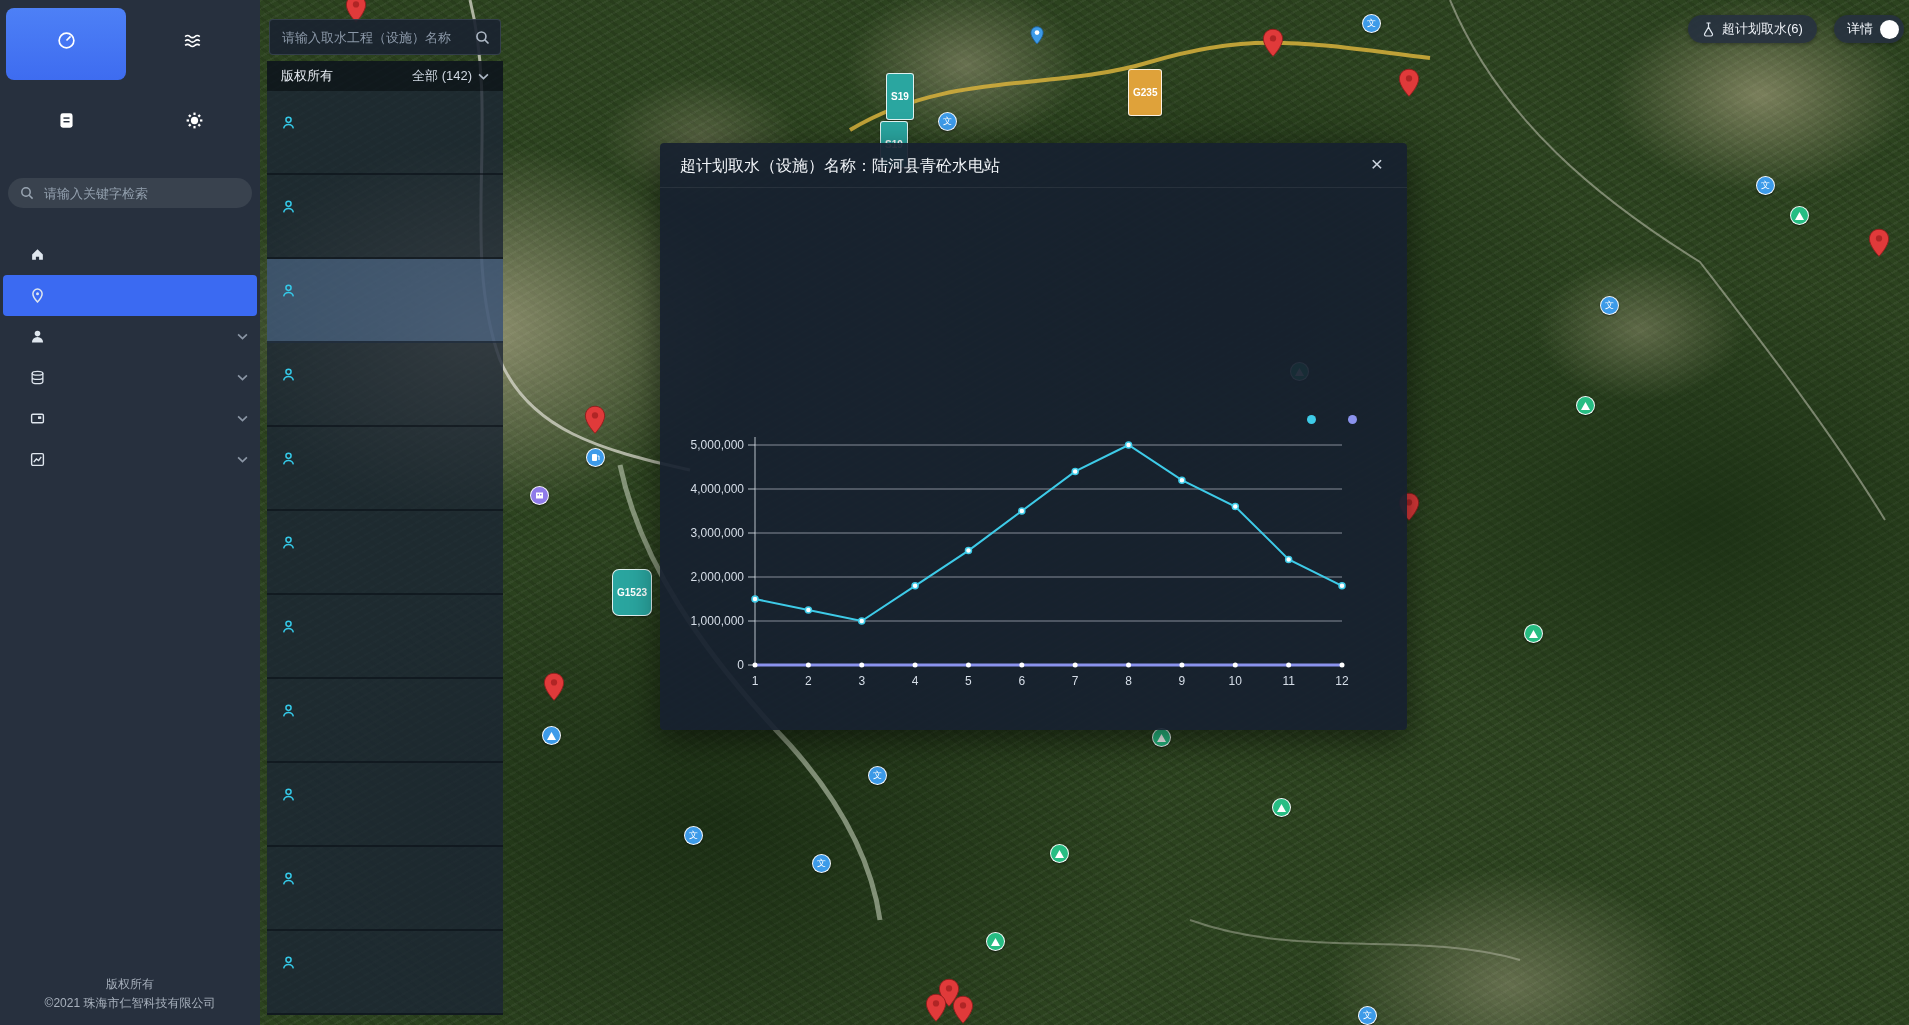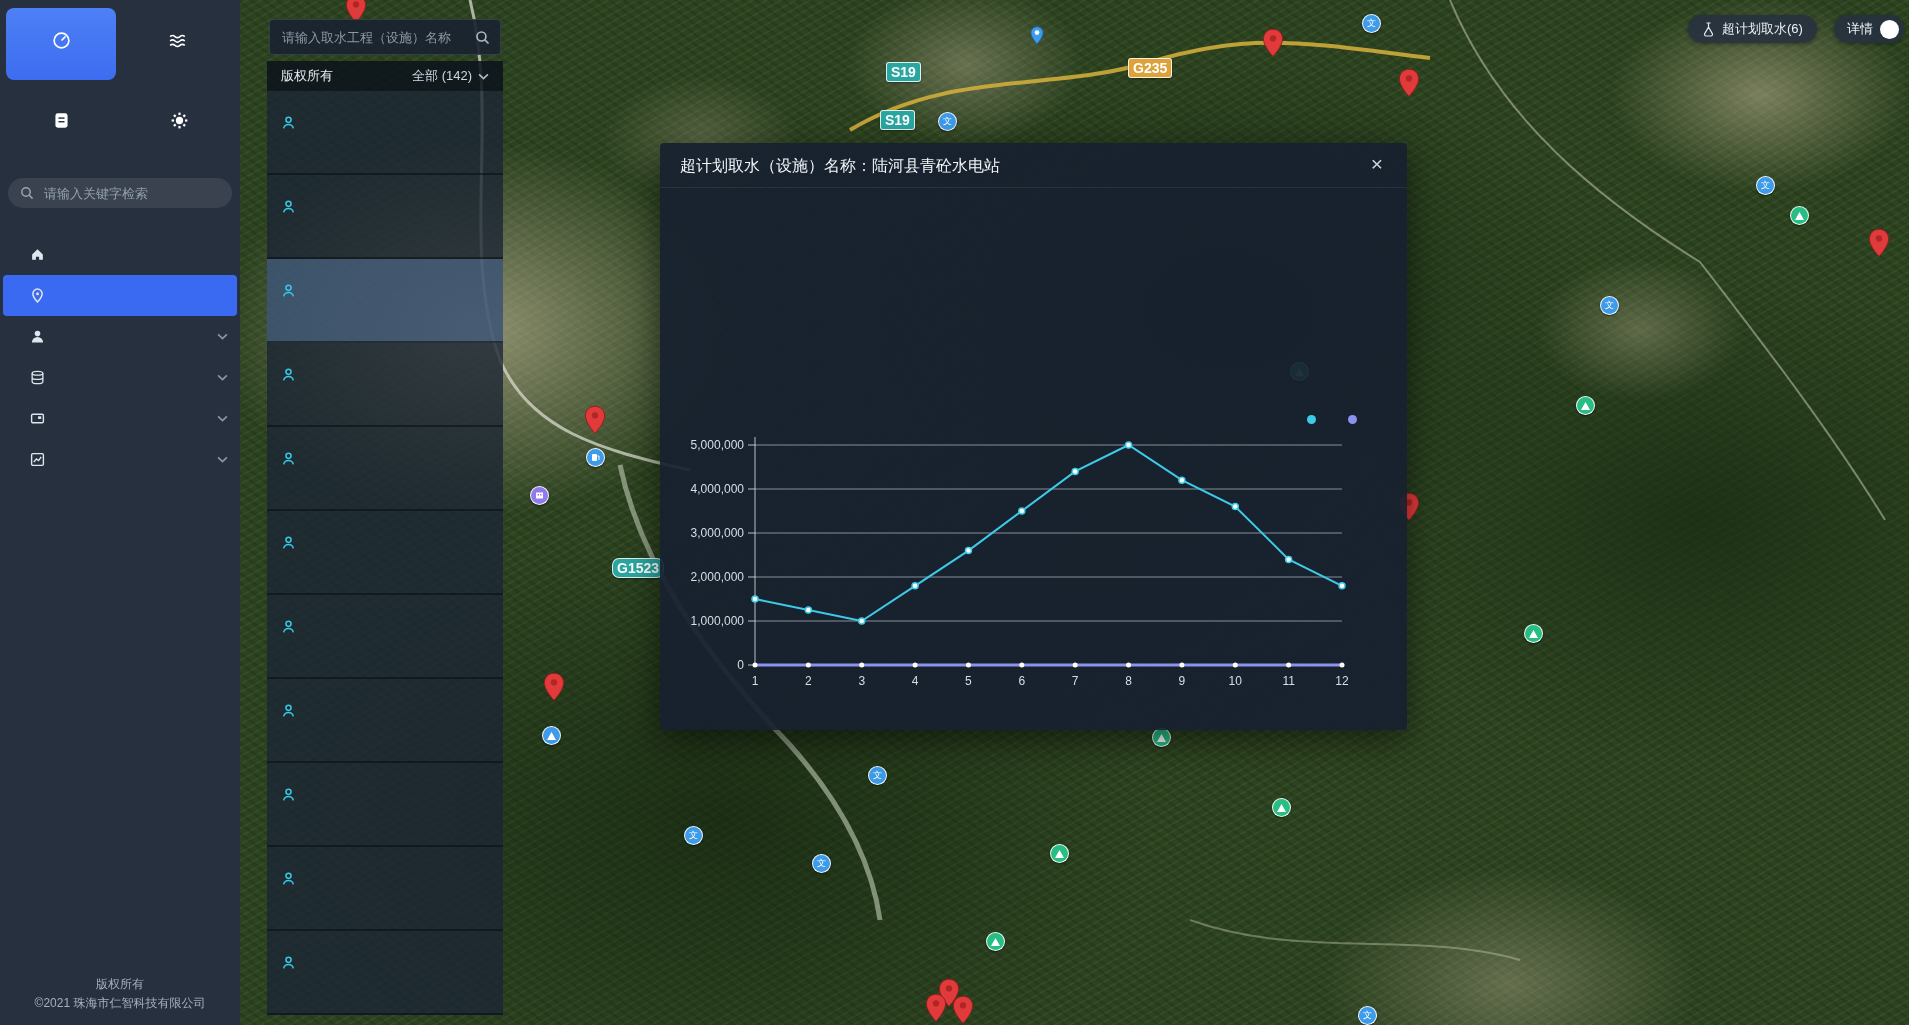--- a/index.html
+++ b/index.html
@@ -27,26 +27,26 @@
           text-shadow:0 0 2px #000,1px 1px 1px #000,-1px -1px 1px #000;z-index:2;}
   .marker.gold{color:#f6ce4f;}
   .poi{width:17px;height:17px;border-radius:50%;flex:0 0 auto;display:flex;align-items:center;
        justify-content:center;color:#fff;font-size:9px;border:1.5px solid rgba(255,255,255,.95);
        box-shadow:0 1px 2px rgba(0,0,0,.5);text-shadow:none;}
   .poi.school,.poi.mtn-blue,.poi.fuel{background:#3d9be9;}
   .poi.mtn-green,.poi.temple{background:#27bd83;}
   .poi.hotel{background:#8f7bea;}
   .pin{position:absolute;width:22px;height:30px;z-index:3;}
   .pin-blue-small{width:14px;height:19px;}
-  .shield{position:absolute;z-index:2;color:#fff;font-size:14px;font-weight:bold;
-          padding:1px 4px;border-radius:3px;border:1px solid rgba(255,255,255,.85);
-          box-shadow:0 1px 2px rgba(0,0,0,.4);}
+  .shield{position:absolute;z-index:2;color:#fff;font-size:10px;font-weight:bold;
+          padding:17px 4px;border-radius:3px;border:1px solid rgba(255,255,255,.85);
+          box-shadow:0 1px 2px rgba(0,0,0,.4);margin-top:11px;}
 
   
-  #sidebar{position:absolute;left:0;top:0;bottom:0;width:240px;background:#27303e;z-index:40;
+  #sidebar{position:absolute;left:0;top:0;bottom:0;width:260px;background:#27303e;z-index:40;
            display:flex;flex-direction:column;color:#e8edf4;}
   #modules{display:grid;grid-template-columns:1fr 1fr;gap:8px;padding:8px 6px 0 6px;}
   .module{height:72px;display:flex;flex-direction:column;align-items:center;justify-content:center;
           gap:7px;font-size:14px;color:#e8edf4;border-radius:8px;cursor:pointer;}
   .module.active{background:linear-gradient(180deg,#4d80f6,#3e6cf0);}
   .sb-search{margin:18px 8px 0 8px;height:30px;background:#39424e;border-radius:15px;display:flex;
              align-items:center;padding:0 12px;gap:8px;}
   .sb-search input{flex:1;background:transparent;border:0;outline:0;color:#dfe6ee;font-size:13px;}
   .sb-search input::placeholder{color:#93a0ae;}
   #nav{margin-top:26px;}

